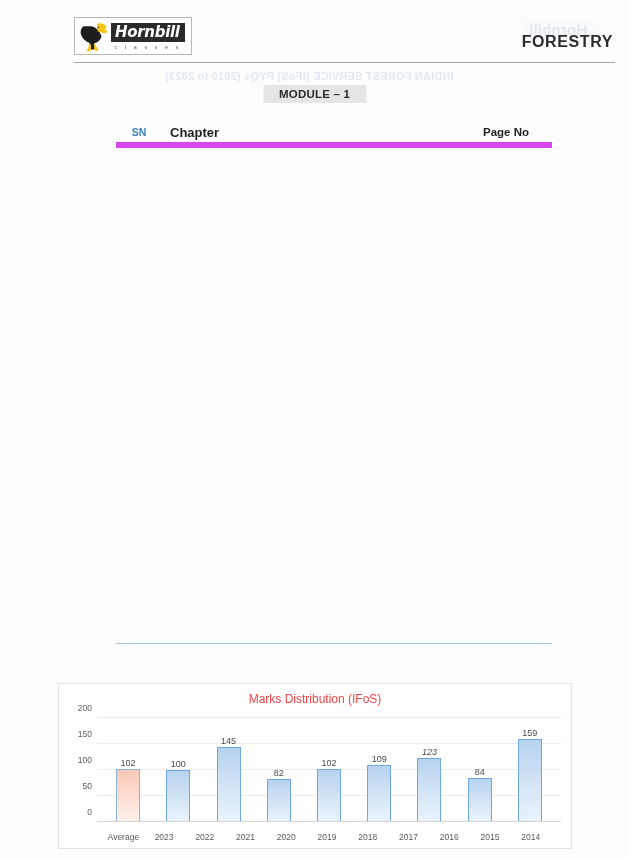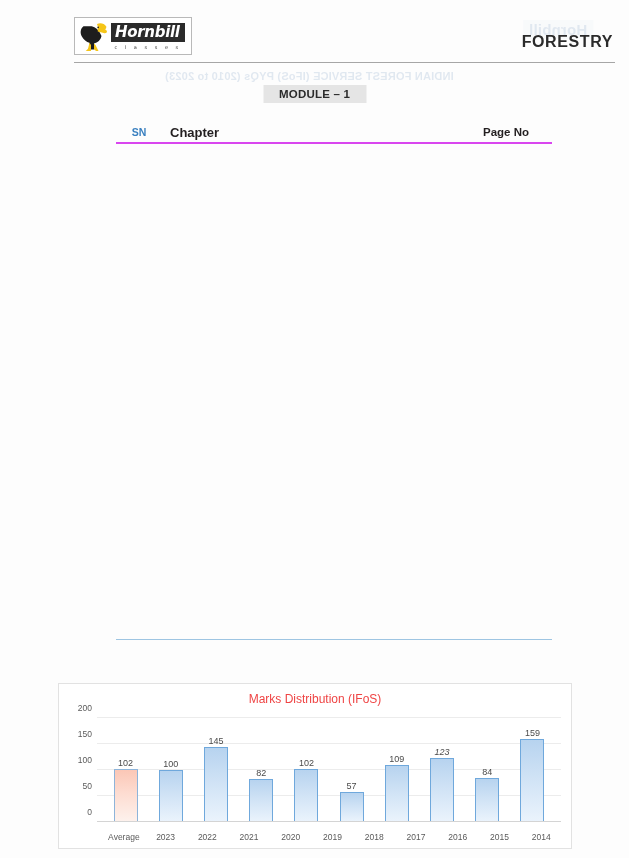--- a/index.html
+++ b/index.html
@@ -86,21 +86,21 @@
   
   .toc{
     position:absolute;left:116px;top:122px;width:436px;
   }
   .toc-row{
     display:flex;align-items:center;
     height:23.5px;
   }
   .toc-head{
     height:20px;
-    border-bottom:2px solid #d946ef;
+    border-bottom:6px solid #d946ef;
     color:#3a80c0;
     font-weight:bold;
     font-size:11.5px;
   }
   .toc-head .c-sn{color:#3a80c0;}
   .c-sn{
     width:46px;flex:0 0 46px;
     text-align:center;
     font-size:10.5px;
     color:#231f20;
@@ -189,21 +189,21 @@
   }
   .bar-label{
     position:absolute;
     left:50%;transform:translateX(-50%);
     bottom:calc(100% + 2px);
     font-size:9px;color:#4a4a4a;
     white-space:nowrap;
   }
   .xlabels{
     position:absolute;
-    left:38px;right:3px;bottom:6px;
+    left:38px;right:14px;bottom:6px;
     display:flex;
     padding:0 6px;
     box-sizing:border-box;
   }
   .xlabel{
     flex:1 1 0;text-align:center;
     font-size:8.5px;color:#5a5a5a;
   }
 </style>
 </head>
@@ -388,25 +388,20 @@
             </div>
           </div>
           <div class="bar-slot">
             <div class="bar" style="height: 41%;">
               <div class="bar-label">82</div>
             </div>
           </div>
           <div class="bar-slot">
             <div class="bar" style="height: 51%;">
               <div class="bar-label">102</div>
-            </div>
-          </div>
-          <div class="bar-slot">
-            <div class="bar" style="height: 28.5%;">
-              <div class="bar-label">57</div>
             </div>
           </div>
           <div class="bar-slot">
             <div class="bar" style="height: 54.5%;">
               <div class="bar-label">109</div>
             </div>
           </div>
           <div class="bar-slot">
             <div class="bar" style="height: 61.5%; font-style: italic;">
               <div class="bar-label">123</div>

